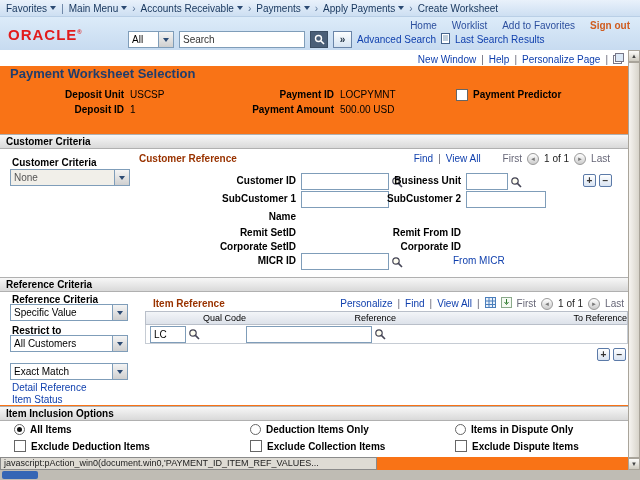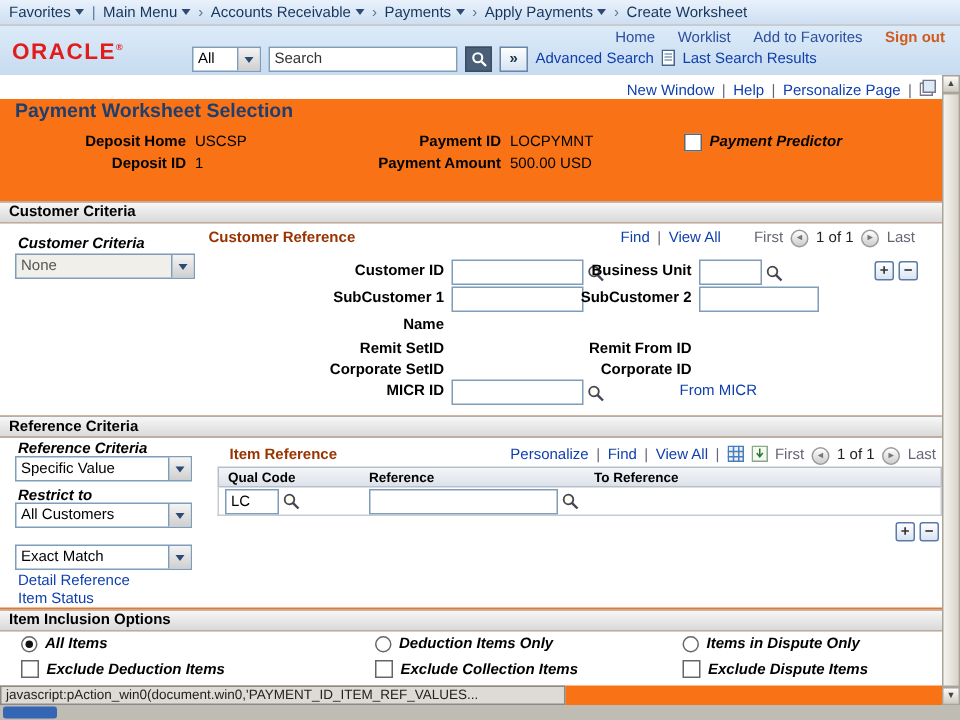--- a/index.html
+++ b/index.html
@@ -1,20 +1,20 @@
 <!DOCTYPE html>
 <html><head>
 <meta charset="utf-8">
 <style>
   * { margin:0; padding:0; box-sizing:border-box; }
   body { font-family:"Liberation Sans","DejaVu Sans",sans-serif; font-size:10px; color:#000; background:#fff; }
   #screen { position:relative; width:640px; height:480px; background:#f97316; overflow:hidden; }
   .abs { position:absolute; }
   .lnk { color:#0f3fad; text-decoration:none; cursor:pointer; }
-  .bold { font-weight:bold;font-style:italic; }
+  .bold { font-weight:bold; }
 
   #crumbbar { position:absolute; top:0; left:0; width:640px; height:17px;
     background:linear-gradient(#e9f1fb,#cddff2); border-bottom:1px solid #b9cfe6;
     display:flex; align-items:center; padding:0 6px; gap:5px; color:#16355c; white-space:nowrap; }
   .crumb { display:inline-flex; align-items:center; gap:3px; cursor:pointer; color:#16355c; }
   .caret-dn { width:0; height:0; border-left:3px solid transparent; border-right:3px solid transparent; border-top:4px solid #2c4a73; display:inline-block; }
   .crumb-sep { color:#5c7699; }
 
   #toolbar { position:absolute; top:17px; left:0; width:640px; height:33px; background:linear-gradient(#dcebf9,#c7dbf0); }
   #logo { position:absolute; left:8px; top:9px; color:#e21b1b; font-weight:bold; font-size:15px; letter-spacing:1px; }
@@ -72,21 +72,21 @@
   .flabel2 { position:absolute; left:240px; width:90px; text-align:right; font-weight:bold; top:2px; }
   .fctrl2 { position:absolute; left:335px; top:0; display:flex; align-items:center; gap:2px; }
   .lookup { display:inline-flex; align-items:center; cursor:pointer; }
 
   .pmbtns { display:flex; gap:3px; }
   .pmbtn { width:13px; height:13px; border:1px solid #5b7aa8; border-radius:2px; background:linear-gradient(#ffffff,#d9e4f2); display:inline-flex; align-items:center; justify-content:center; font-weight:bold; font-size:10px; color:#333; cursor:pointer; }
 
   #custgroup { position:absolute; left:131px; top:2px; width:483px; height:124px; }
   #itemgrid { position:absolute; left:145px; top:4px; width:483px; height:70px; }
   .colhdr { position:absolute; left:0; right:0; top:15px; height:14px; display:flex;
-    background:linear-gradient(#f3f5f8,#dde2ea); border:1px solid #b9bfc9; font-weight:bold; font-size:9px; align-items:center; }
+    background:linear-gradient(#f3f5f8,#dde2ea); border:1px solid #b9bfc9; font-weight:normal; font-size:9px; align-items:center;text-align:right; }
   .colhdr .c1 { width:100px; padding-left:6px; }
   .colhdr .c2 { width:150px; }
   .colhdr .c3 { flex:1; }
   .gridrow { position:absolute; left:0; right:0; top:29px; height:19px; display:flex; align-items:center;
     border:1px solid #c6ccd4; border-top:none; }
   .gridrow .c1 { width:100px; padding-left:4px; display:flex; gap:2px; align-items:center; }
   .gridrow .c2 { width:150px; display:flex; gap:2px; align-items:center; }
   .gridrow .c3 { flex:1; }
 
   .optcell { position:absolute; display:flex; align-items:center; gap:5px; cursor:pointer; }
@@ -186,21 +186,21 @@
             <rect x="0.5" y="2.5" width="8" height="8" fill="#fff" stroke="#778"></rect>
             <rect x="2.5" y="0.5" width="8" height="8" fill="#dce9f7" stroke="#778"></rect>
           </svg>
       </span>
     </div>
   </div>
 
   <div id="pagetitle">Payment Worksheet Selection</div>
 
   <div class="hdr-row" style="top:88px">
-    <span class="hlabel">Deposit Home</span>
+    <span class="hlabel">Deposit Unit</span>
     <span class="hvalue">USCSP</span>
     <span class="hlabel2">Payment ID</span>
     <span class="hvalue2">LOCPYMNT</span>
     <span class="predictor">
       <span class="checkbox"></span>
       <span class="bold">Payment Predictor</span>
     </span>
   </div>
   <div class="hdr-row" style="top:103px">
     <span class="hlabel">Deposit ID</span>

